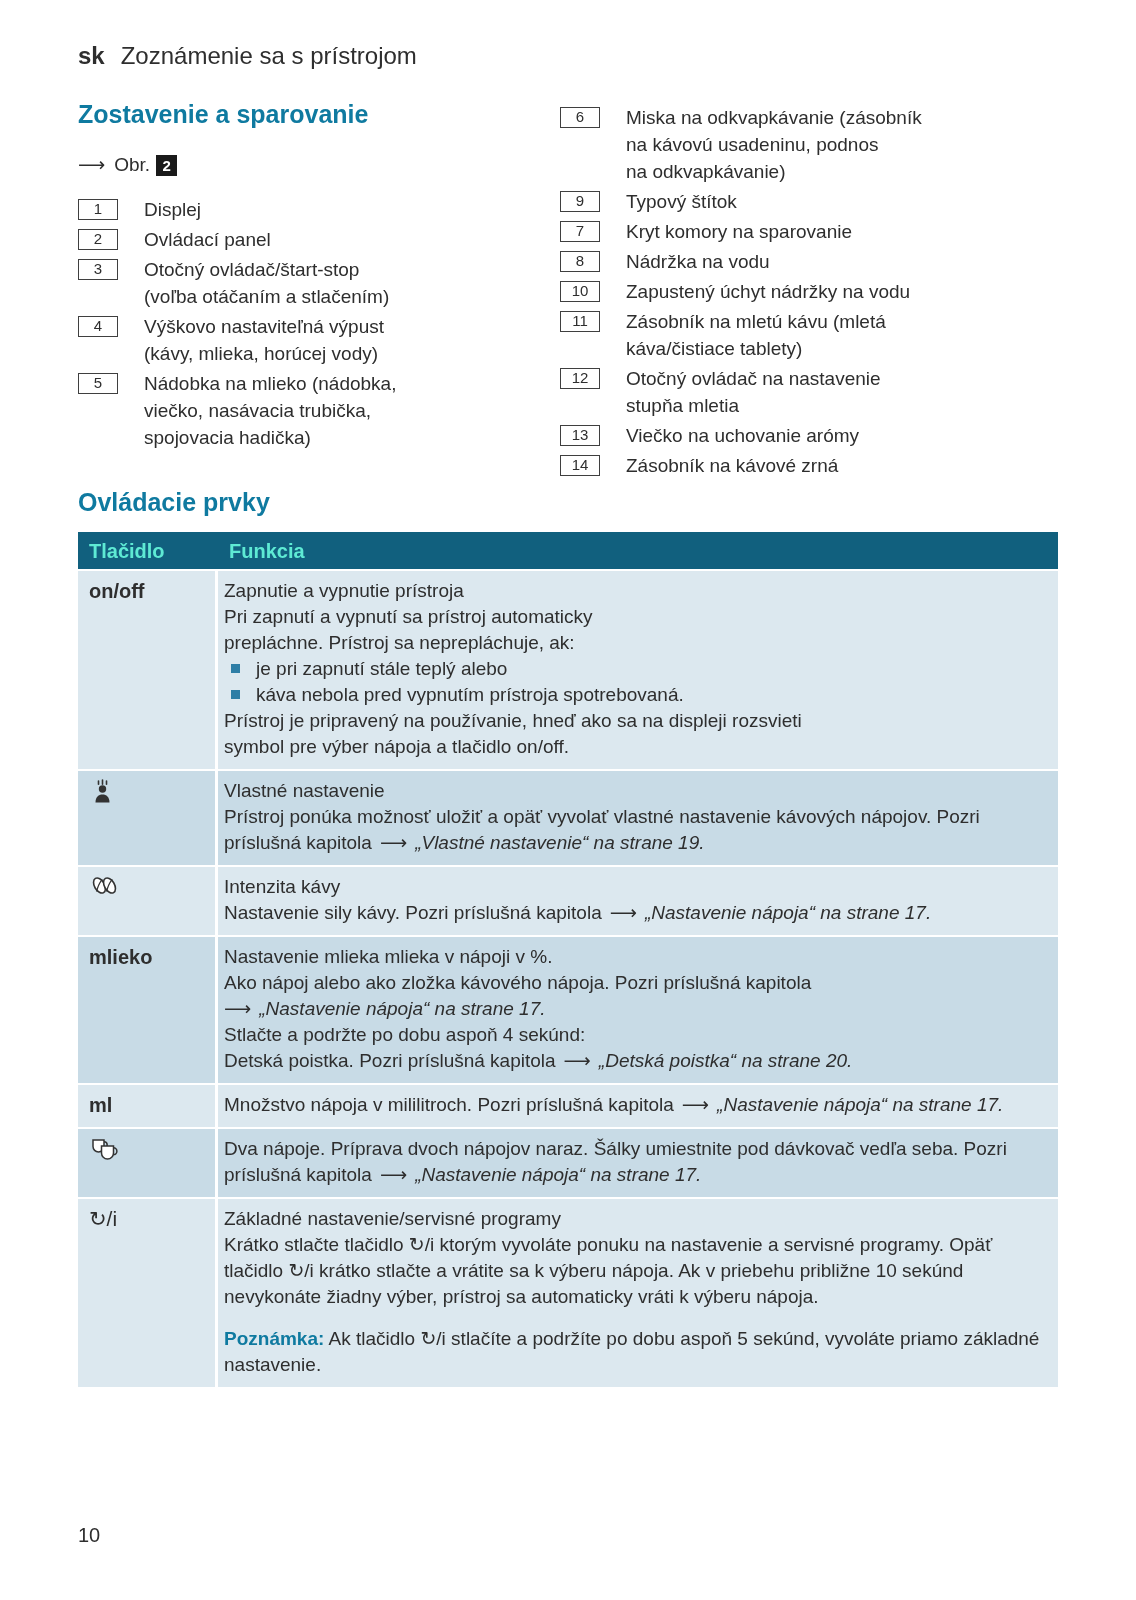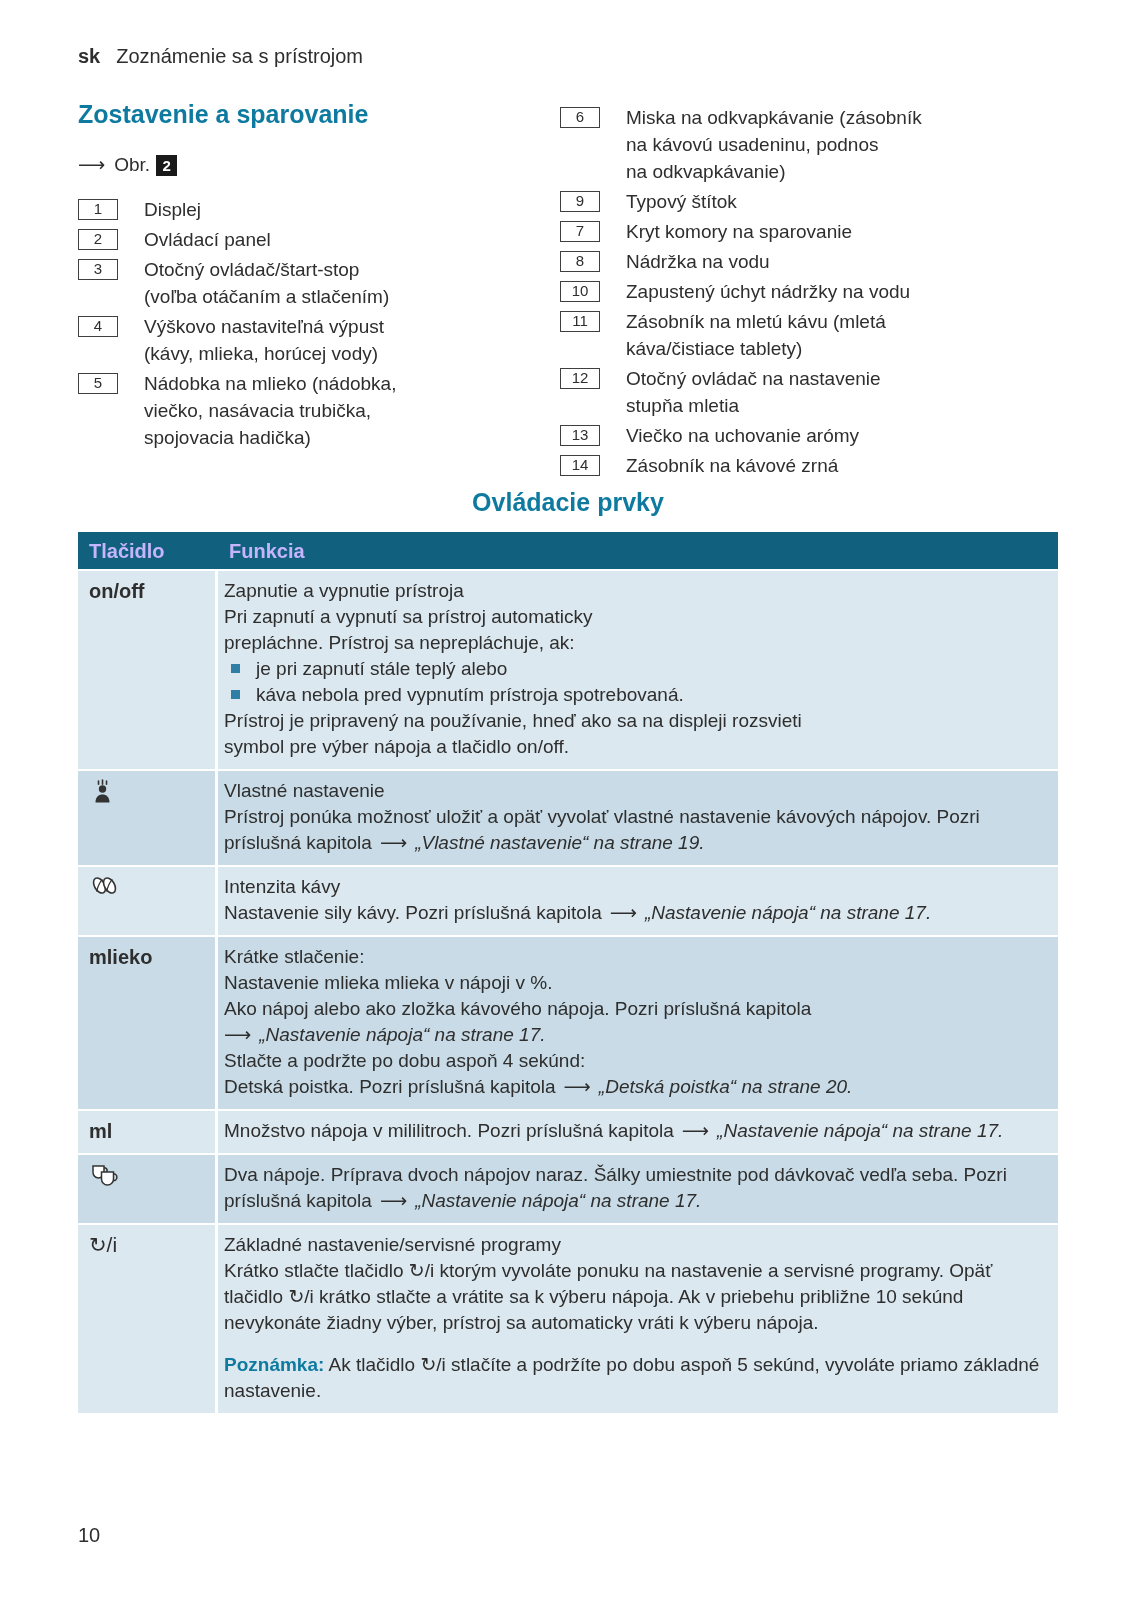--- a/index.html
+++ b/index.html
@@ -4,42 +4,42 @@
 <style>
   html,body{margin:0;padding:0;background:#ffffff;}
   body{
     width:1136px;height:1600px;overflow:hidden;
     font-family:"Liberation Sans","DejaVu Sans",sans-serif;
     color:#2e2e2e;font-size:19px;line-height:26px;
   }
   .page{box-sizing:border-box;width:1136px;height:1600px;padding:44px 78px 0 78px;position:relative;}
 
   
-  .doc-header{font-size:20px;line-height:24px;margin-bottom:30px;}
+  .doc-header{font-size:24px;line-height:24px;margin-bottom:30px;}
   .doc-header .lang{font-weight:bold;margin-right:16px;}
 
   
   .sec-title{color:#0f7aa0;font-size:25px;line-height:32px;font-weight:bold;margin:0 0 22px 0;}
 
   
   .columns{display:flex;gap:30px;}
   .col-left{width:452px;flex:0 0 452px;}
   .col-right{flex:1;padding-top:6px;}
   .fig-line{margin-bottom:18px;font-size:19px;display:flex;align-items:center;}
   .fig-line .arrow{margin-right:9px;}
   .fig-num{display:inline-block;width:21px;height:21px;background:#1a1a1a;color:#fff;
     font-size:15px;line-height:21px;font-weight:bold;text-align:center;margin-left:6px;}
   .comp-item{display:flex;align-items:flex-start;margin-bottom:3px;}
   .num-box{flex:0 0 40px;width:40px;height:21px;border:1.5px solid #3f3f3f;box-sizing:border-box;
     font-size:15px;line-height:18px;text-align:center;margin-top:3px;margin-right:26px;background:#fff;}
   .comp-text{white-space:pre-line;line-height:27px;}
 
   
   .ctable{width:980px;margin-top:2px;}
-  .thead{display:flex;align-items:center;background:#11607e;color:#c4b5fd;height:37px;
+  .thead{display:flex;align-items:center;background:#11607e;color:#5eead4;height:37px;
     font-weight:bold;font-size:20px;margin-bottom:2px;}
   .thead .hlabel{width:137px;box-sizing:border-box;padding-left:11px;}
   .thead .hfunc{padding-left:14px;}
   .trow{display:flex;margin-bottom:2px;}
   .trow.light{background:#dce8ef;}
   .trow.dark{background:#c8dbe6;}
   .tlabel{width:137px;flex:0 0 137px;box-sizing:border-box;padding:7px 6px 0 11px;}
   .tcontent{flex:1;border-left:3px solid #ffffff;padding:7px 16px 9px 6px;}
   .key{font-weight:bold;font-size:20px;}
   .service-key{font-size:21px;}
@@ -137,21 +137,21 @@
         <span class="num-box">13</span>
         <span class="comp-text">Viečko na uchovanie arómy</span>
       </div>
       <div class="comp-item">
         <span class="num-box">14</span>
         <span class="comp-text">Zásobník na kávové zrná</span>
       </div>
     </div>
   </div>
 
-  <h1 class="sec-title" style="margin:4px 0 14px 0;text-align:center;">Ovládacie prvky</h1>
+  <h1 class="sec-title" style="margin:4px 0 14px 0;">Ovládacie prvky</h1>
 
   <div class="ctable">
 
     <div class="thead">
       <div class="hlabel">Tlačidlo</div>
       <div class="hfunc">Funkcia</div>
     </div>
 
     <div class="trow light">
       <div class="tlabel">
@@ -217,21 +217,20 @@
           <span>Nastavenie sily kávy. Pozri príslušná kapitola</span><span class="arrow">⟶</span><span class="ref">„Nastavenie nápoja“ na strane 17.</span>
         </div>
       </div>
     </div>
 
     <div class="trow dark">
       <div class="tlabel">
         <span class="key">mlieko</span>
       </div>
       <div class="tcontent">
-        <div>Krátke stlačenie:</div>
         <div>Nastavenie mlieka mlieka v nápoji v %.</div>
         <div>Ako nápoj alebo ako zložka kávového nápoja. Pozri príslušná kapitola</div>
         <div>
           <span class="arrow lead">⟶</span><span class="ref">„Nastavenie nápoja“ na strane 17.</span>
         </div>
         <div>Stlačte a podržte po dobu aspoň 4 sekúnd:</div>
         <div>
           <span>Detská poistka. Pozri príslušná kapitola</span><span class="arrow">⟶</span><span class="ref">„Detská poistka“ na strane 20.</span>
         </div>
       </div>

